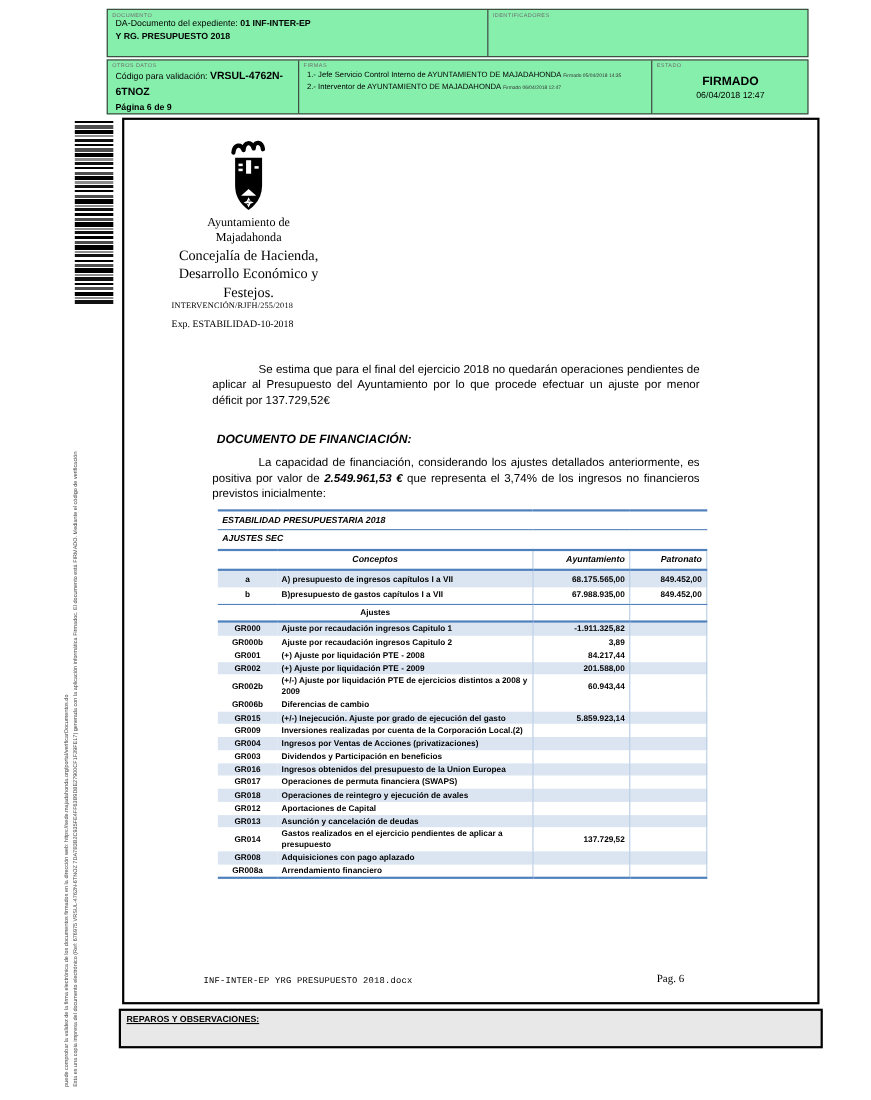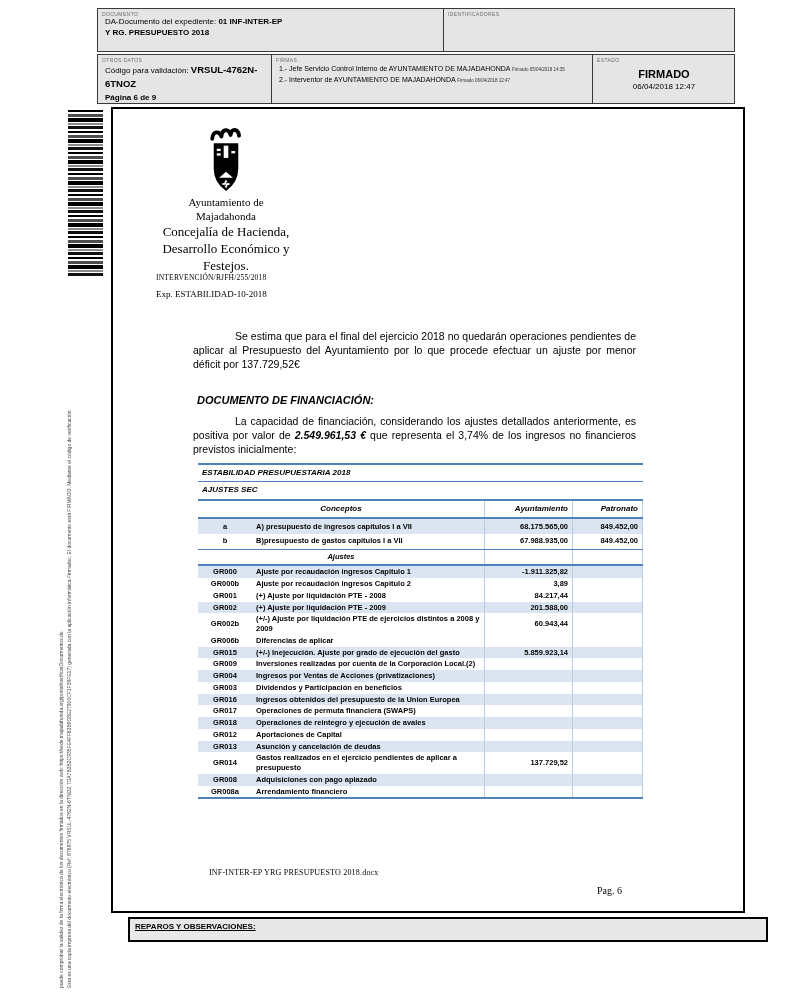--- a/index.html
+++ b/index.html
@@ -1,21 +1,21 @@
 <!DOCTYPE html>
 <html><head>
 <meta charset="utf-8">
 <style>
   html,body{margin:0;padding:0;background:#fff;}
   .page{position:relative;width:792px;height:1000px;background:#fff;overflow:hidden;
         font-family:"Liberation Sans",sans-serif;color:#000;}
 
   
   .hdr{position:absolute;left:97px;top:8px;width:638px;}
-  .hrow{display:flex;border:1px solid #3a3a3a;background:#e5e5e5;}
+  .hrow{display:flex;border:1px solid #3a3a3a;background:#86efac;}
   .hrow1{height:42px;margin-bottom:2px;}
   .hrow2{height:48px;}
   .hcell{position:relative;padding:8px 6px 2px 7px;box-sizing:border-box;}
   .hcell + .hcell{border-left:1px solid #3a3a3a;}
   .hlabel{position:absolute;top:2px;left:4px;font-size:5px;letter-spacing:.4px;color:#6e6e6e;}
   .c-doc{width:345px;font-size:8px;line-height:1.35;}
   .c-ident{flex:1;}
   .c-otros{width:173px;font-size:8px;line-height:1.5;}
   .c-otros .code{font-size:9.5px;font-weight:bold;}
   .c-firmas{width:321px;font-size:7px;line-height:1.5;padding-top:9px;}
@@ -67,32 +67,32 @@
   .ch-concept{text-align:center;}
   .ch-val{text-align:right;}
   td.code{text-align:center;font-weight:bold;}
   td.concept{text-align:left;font-weight:bold;}
   td.val{text-align:right;font-weight:bold;border-left:1px solid #b8cce4;}
   td.pat{border-right:1px solid #b8cce4;}
   tr.shaded td{background:#dbe5f1;}
   tr.it td.val{font-style:italic;}
   tbody.top td{padding:2.5px 4px;}
   tbody.top tr:last-child td{border-bottom:1px solid #4f81bd;}
-  tr.ajustes td{font-weight:bold;font-style:italic;text-align:center;
+  tr.ajustes td{font-weight:bold;text-align:center;
     border-bottom:2px solid #4f81bd;padding:2.5px 4px;}
   tbody.main tr:last-child td{border-bottom:2px solid #4f81bd;}
 
   
-  .footer-file{position:absolute;left:185px;top:868px;font-family:Liberation Serif, serif;
-    font-size:8px;letter-spacing:.2px;margin-left:24px;}
+  .footer-file{position:absolute;left:185px;top:888px;font-family:Liberation Mono, monospace;
+    font-size:8px;letter-spacing:.2px;}
   .footer-page{position:absolute;left:597px;top:885px;font-family:"Liberation Serif",serif;
     font-size:10px;}
-  .reparos{position:absolute;left:108px;top:917px;width:640px;height:25px;
+  .reparos{position:absolute;left:108px;top:917px;width:640px;height:36px;
     background:#e8e8e8;border:2px solid #000;box-sizing:border-box;
-    font-size:8px;font-weight:bold;padding:3px 0 0 5px;margin-left:20px;}
+    font-size:8px;font-weight:bold;padding:3px 0 0 5px;}
   .reparos span{text-decoration:underline;}
 </style>
 </head>
 <body>
 
 <div class="page">
 
   <div class="hdr">
     <div class="hrow hrow1">
       <div class="hcell c-doc">
@@ -231,21 +231,21 @@
           <td class="val pat"></td>
         </tr>
         <tr>
           <td class="code">GR002b</td>
           <td class="concept">(+/-) Ajuste por liquidación PTE de ejercicios distintos a 2008 y 2009</td>
           <td class="val">60.943,44</td>
           <td class="val pat"></td>
         </tr>
         <tr>
           <td class="code">GR006b</td>
-          <td class="concept">Diferencias de aplicar</td>
+          <td class="concept">Diferencias de cambio</td>
           <td class="val"></td>
           <td class="val pat"></td>
         </tr>
         <tr class="shaded">
           <td class="code">GR015</td>
           <td class="concept">(+/-) Inejecución. Ajuste por grado de ejecución del gasto</td>
           <td class="val">5.859.923,14</td>
           <td class="val pat"></td>
         </tr>
         <tr>

